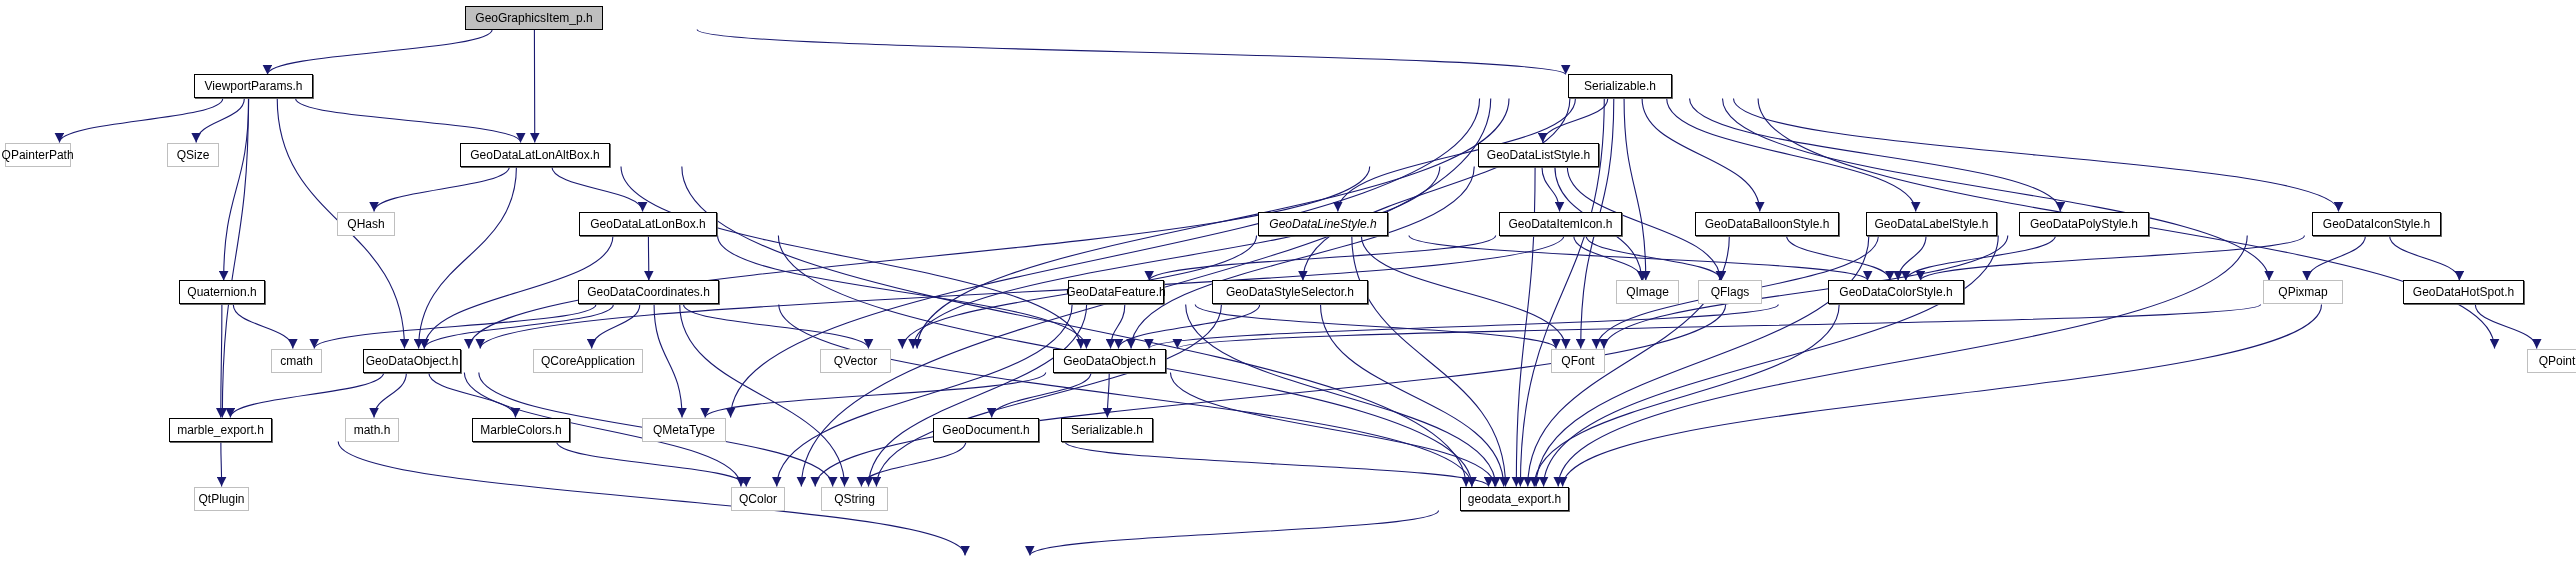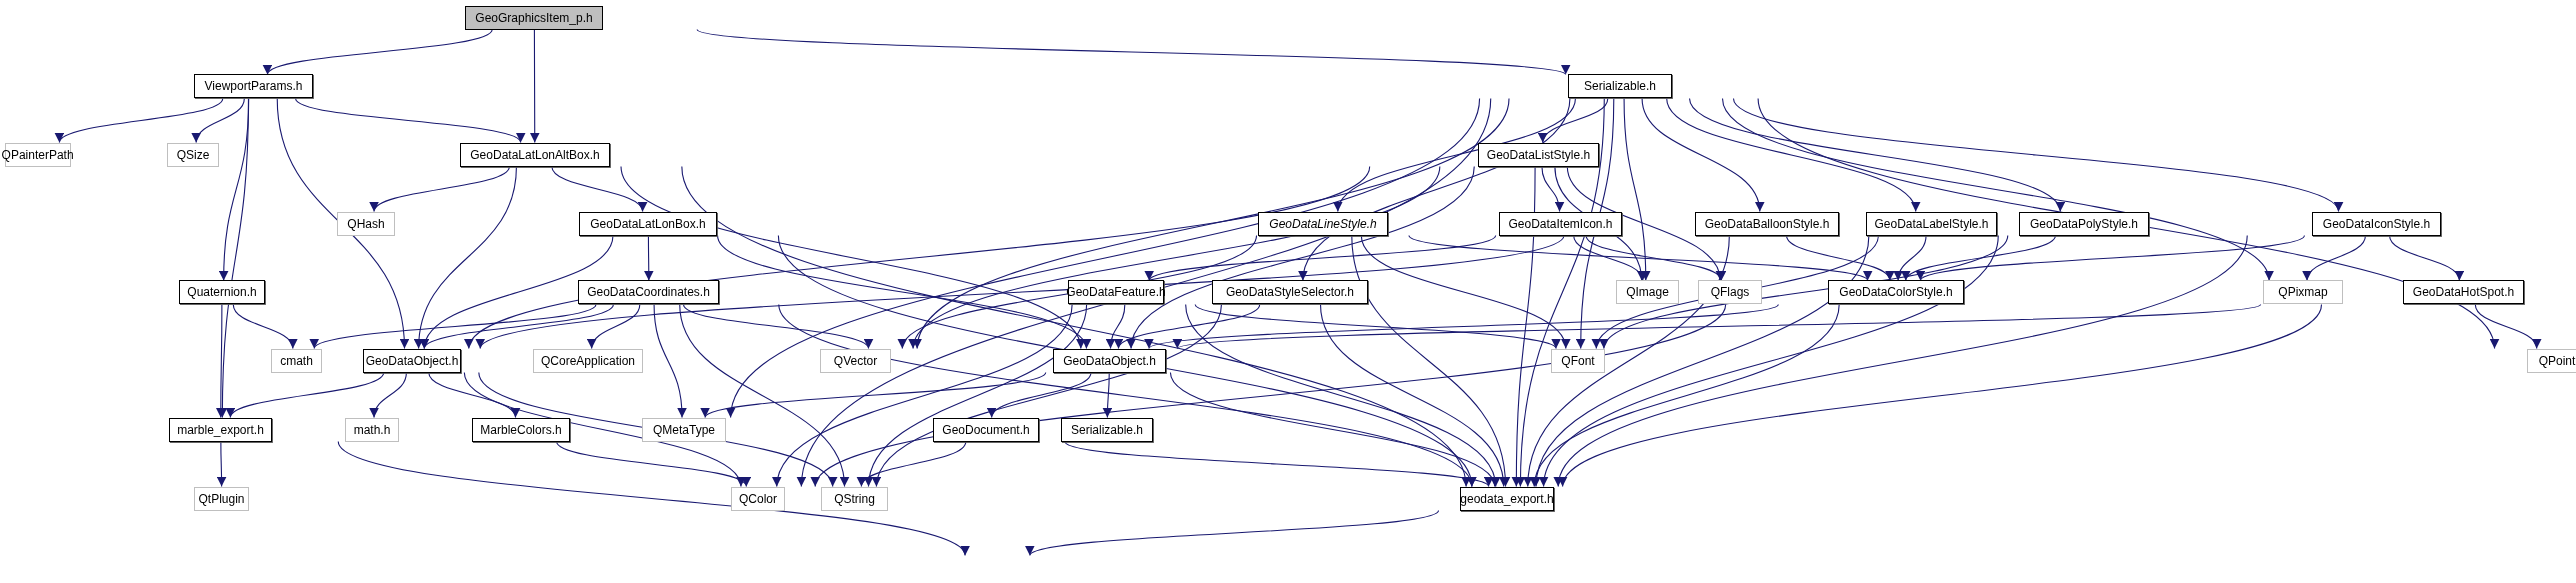--- a/index.html
+++ b/index.html
@@ -141,21 +141,21 @@
       <div class="node external" style="left: 194px; top: 487px; width: 55px; height: 24px;">QtPlugin</div>
       <div class="node internal" style="left: 579px; top: 212px; width: 138px; height: 24px;">GeoDataLatLonBox.h</div>
       <div class="node internal" style="left: 578px; top: 280px; width: 141px; height: 24px;">GeoDataCoordinates.h</div>
       <div class="node external" style="left: 820px; top: 349px; width: 71px; height: 24px;">QVector</div>
       <div class="node external" style="left: 642px; top: 418px; width: 84px; height: 24px;">QMetaType</div>
       <div class="node external" style="left: 731px; top: 487px; width: 54px; height: 24px;">QColor</div>
       <div class="node external" style="left: 821px; top: 487px; width: 67px; height: 24px;">QString</div>
       <div class="node internal" style="left: 1053px; top: 349px; width: 113px; height: 24px;">GeoDataObject.h</div>
       <div class="node internal" style="left: 933px; top: 418px; width: 106px; height: 24px;">GeoDocument.h</div>
       <div class="node internal" style="left: 1061px; top: 418px; width: 92px; height: 24px;">Serializable.h</div>
-      <div class="node internal" style="left: 1460px; top: 487px; width: 94px; height: 24px;">geodata_export.h</div>
+      <div class="node internal" style="left: 1460px; top: 487px; width: 109px; height: 24px;">geodata_export.h</div>
       <div class="node external" style="left: 970px; top: 555px; width: 68px; height: 24px; margin-top: 34px;">QtGlobal</div>
       <div class="node internal" style="left: 1568px; top: 74px; width: 104px; height: 24px;">Serializable.h</div>
       <div class="node internal" style="left: 1478px; top: 143px; width: 121px; height: 24px;">GeoDataListStyle.h</div>
       <div class="node internal" style="left: 1258px; top: 212px; width: 130px; height: 24px; font-style: italic;">GeoDataLineStyle.h</div>
       <div class="node internal" style="left: 1499px; top: 212px; width: 123px; height: 24px;">GeoDataItemIcon.h</div>
       <div class="node internal" style="left: 1695px; top: 212px; width: 144px; height: 24px;">GeoDataBalloonStyle.h</div>
       <div class="node internal" style="left: 1866px; top: 212px; width: 131px; height: 24px;">GeoDataLabelStyle.h</div>
       <div class="node internal" style="left: 2019px; top: 212px; width: 130px; height: 24px;">GeoDataPolyStyle.h</div>
       <div class="node internal" style="left: 2312px; top: 212px; width: 129px; height: 24px;">GeoDataIconStyle.h</div>
       <div class="node internal" style="left: 1068px; top: 280px; width: 96px; height: 24px;">GeoDataFeature.h</div>

